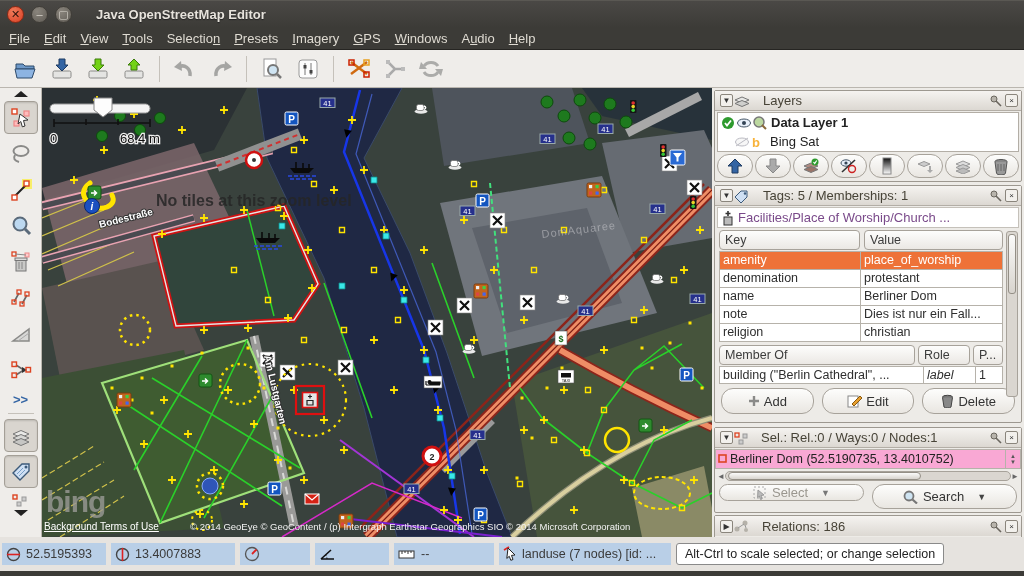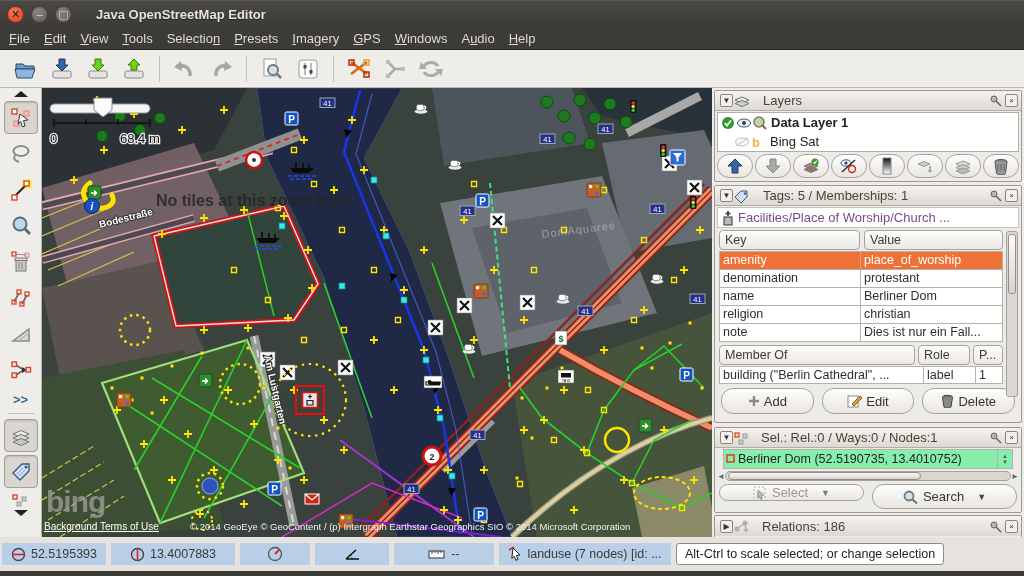--- a/index.html
+++ b/index.html
@@ -59,21 +59,21 @@
   .trow.sel{background:#ee7238;color:#fff;}
   .hbtn{background:linear-gradient(#fdfdfc,#ebe8e4);border:1px solid #a7a29a;border-radius:4px;font-size:12.5px;
     color:#3c3c3c;padding:2px 5px;white-space:nowrap;overflow:hidden;}
   .scrollv{position:absolute;width:12px;background:#dad6d0;border:1px solid #a7a29a;border-radius:3px;}
   .thumb{position:absolute;background:linear-gradient(#fbfbfa,#d8d4ce);border:1px solid #948f86;border-radius:3px;}
 
   
   #statusbar{position:absolute;left:0;top:537px;width:1024px;height:34px;background:#e6e3df;display:flex;
     align-items:center;padding-left:2px;}
   .seg{height:22px;background:#b9cfe7;display:flex;align-items:center;font-size:12.5px;color:#3a3a3a;
-    padding:0 4px;margin-right:5px;justify-content:center;}
+    padding:0 4px;margin-right:5px;}
   #hintbox{height:22px;background:#fff;border:1px solid #8a8a8a;border-radius:3px;display:flex;align-items:center;
     padding:0 8px;font-size:12.5px;color:#222;white-space:nowrap;}
   #bottomstrip{position:absolute;left:0;top:571px;width:1024px;height:5px;background:#3c3b37;}
 </style>
 </head>
 <body>
 
 <div id="app">
 
   <div id="titlebar">
@@ -670,36 +670,36 @@
         </div>
         <div class="trow">
           <div class="k">denomination</div>
           <div class="v">protestant</div>
         </div>
         <div class="trow">
           <div class="k">name</div>
           <div class="v">Berliner Dom</div>
         </div>
         <div class="trow">
+          <div class="k">note</div>
+          <div class="v">Dies ist nur ein Fall...</div>
+        </div>
+        <div class="trow">
           <div class="k">religion</div>
           <div class="v">christian</div>
-        </div>
-        <div class="trow">
-          <div class="k">note</div>
-          <div class="v">Dies ist nur ein Fall...</div>
         </div>
       </div>
     <div style="display:flex;gap:3px;margin:3px 18px 0 4px;">
       <div class="hbtn" style="flex:1">Member Of</div>
       <div class="hbtn" style="width:52px">Role</div>
       <div class="hbtn" style="width:30px">P...</div>
     </div>
     <div style="display:flex;height:18px;margin:1px 18px 0 4px;background:#fff;border:1px solid #b6b2aa;font-size:12.5px;color:#2e2e2e;">
       <div style="flex:1;padding:1px 3px;white-space:nowrap;overflow:hidden;border-right:1px solid #b6b2aa;">building ("Berlin Cathedral", ...</div>
-      <div style="width:52px;padding:1px 3px;border-right:1px solid #b6b2aa;">label</div>
+      <div style="width:52px;padding:1px 3px;border-right:1px solid #b6b2aa;font-style:italic;">label</div>
       <div style="width:26px;padding:1px 3px;">1</div>
     </div>
     <div class="scrollv" style="right:3px;top:45px;height:166px;">
         <div class="thumb" style="left:1px;top:2px;width:8px;height:60px;"></div>
       </div>
     <div style="display:flex;gap:8px;margin:4px 6px 0;">
       <div class="btn" style="flex:1;height:26px;gap:4px">
           <svg width="12" height="12">
             <path d="M6,1 v10 M1,6 h10" stroke="#8a8a88" stroke-width="2.4"></path>
           </svg>
@@ -730,21 +730,21 @@
           <rect x="10" y="3" width="4" height="4" fill="#ccc" stroke="#999"></rect>
           <rect x="6" y="9" width="4" height="4" fill="#ccc" stroke="#999"></rect>
         </svg>
       <span class="ptitle">Sel.: Rel.:0 / Ways:0 / Nodes:1</span>
       <svg class="pin" width="14" height="13">
           <circle cx="5" cy="5" r="3" fill="#b8b4ac" stroke="#6a665e"></circle>
           <line x1="7" y1="7" x2="12" y2="12" stroke="#6a665e" stroke-width="1.6"></line>
         </svg>
       <div class="sqbtn">×</div>
     </div>
-    <div style="display:flex;align-items:center;height:20px;margin:1px 8px;background:#86efac;border:1px solid #b6b2aa;font-size:12.5px;color:#222;">
+    <div style="display:flex;align-items:center;height:20px;margin:1px 0;background:#f9a8d4;border:1px solid #b6b2aa;font-size:12.5px;color:#222;">
       <svg width="14" height="10">
           <rect x="3" y="1" width="7" height="7" fill="none" stroke="#d42" stroke-width="1.6"></rect>
         </svg>
       <span style="flex:1;white-space:nowrap;overflow:hidden;">Berliner Dom (52.5190735, 13.4010752)</span>
       <div style="width:15px;height:18px;border-left:1px solid #b6b2aa;display:flex;flex-direction:column;align-items:center;justify-content:center;font-size:6px;color:#555;">
           <span>▲</span>
           <span>▼</span>
         </div>
     </div>
     <div style="display:flex;align-items:center;height:12px;margin:1px 2px;">

